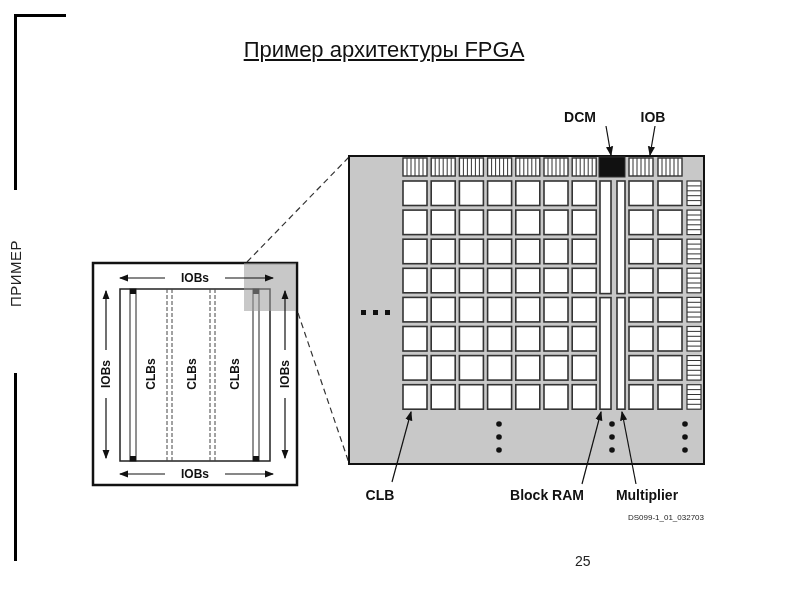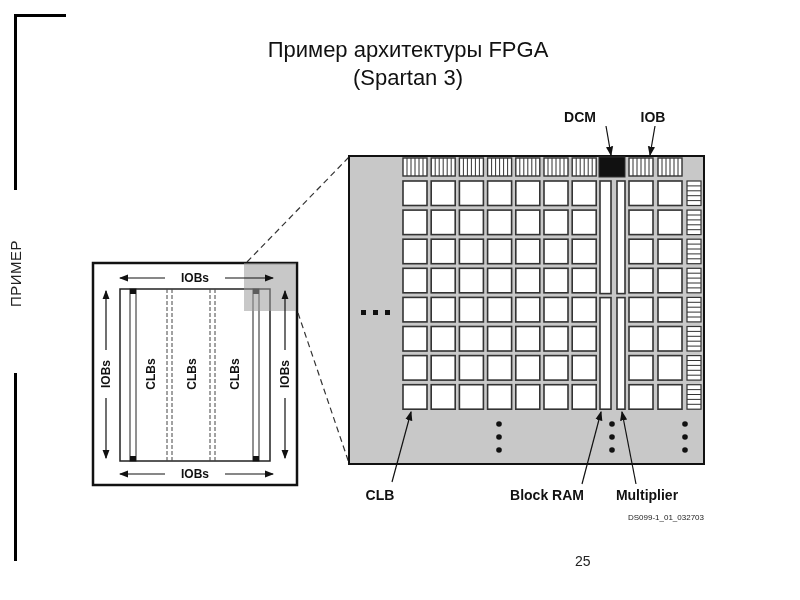--- a/index.html
+++ b/index.html
@@ -1,36 +1,35 @@
 <!DOCTYPE html>
 <html><head>
 <meta charset="utf-8">
 <style>
   html,body{margin:0;padding:0;background:#ffffff;}
   body{width:800px;height:600px;position:relative;overflow:hidden;font-family:"Liberation Sans",sans-serif;}
   .bracket-top{position:absolute;left:14px;top:14px;width:52px;height:3px;background:#000;}
   .bracket-vert-top{position:absolute;left:14px;top:14px;width:3px;height:176px;background:#000;}
   .bracket-vert-bot{position:absolute;left:14px;top:373px;width:3px;height:188px;background:#000;}
   .side-label{position:absolute;left:-6px;top:270px;width:50px;height:24px;transform:rotate(-90deg);transform-origin:center;font-size:15px;color:#222;text-align:center;letter-spacing:0.5px;}
-  .title{position:absolute;left:208px;top:36px;width:400px;text-align:center;font-size:22px;line-height:28px;color:#111;}
+  .title{position:absolute;left:184px;top:36px;width:400px;text-align:center;font-size:22px;line-height:28px;color:#111;text-decoration:underline;}
   .page-num{position:absolute;left:575px;top:553px;font-size:14px;color:#222;}
   svg{position:absolute;left:0;top:0;}
   .lbl{font-family:"Liberation Sans",sans-serif;font-weight:bold;fill:#111;}
 </style>
 </head>
 <body>
 
 <div class="bracket-top"></div>
 <div class="bracket-vert-top"></div>
 <div class="bracket-vert-bot"></div>
 <div class="side-label">ПРИМЕР</div>
 
 <div class="title">
   <div>Пример архитектуры FPGA</div>
-  <div>(Spartan 3)</div>
 </div>
 
 <svg id="diagram" width="800" height="600">
   <defs>
     <marker id="arr" markerWidth="8" markerHeight="8" refX="7" refY="4" orient="auto">
       <path d="M0,1 L8,4 L0,7 Z" fill="#111"></path>
     </marker>
   </defs>
 
   <g>

